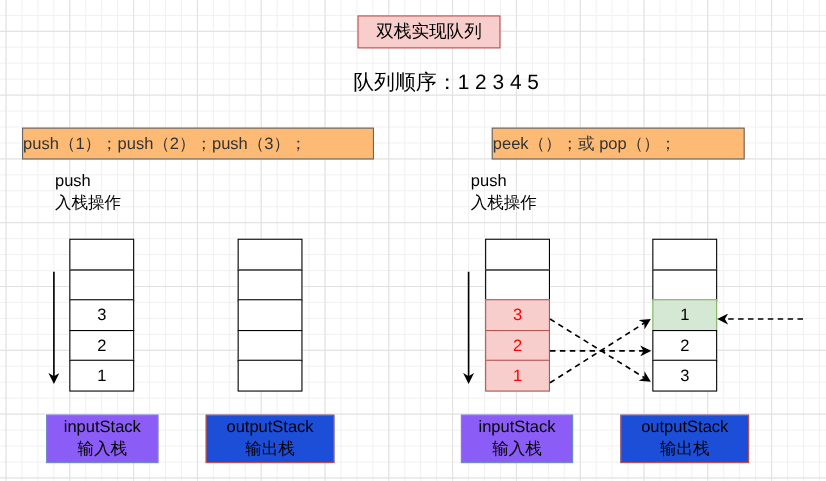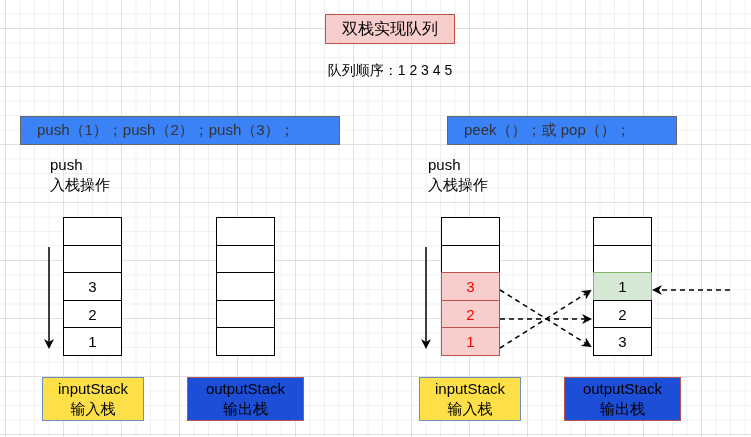--- a/index.html
+++ b/index.html
@@ -16,43 +16,43 @@
     font-family: "Liberation Sans", "DejaVu Sans", sans-serif;
     color:#000;
   }
   .abs { position:absolute; box-sizing:border-box;text-align:right; }
   .title-box {
     left:325px; top:14px; width:130px; height:30px;
     background:#f8cecc; border:1.5px solid #b85450;
     display:flex; align-items:center; justify-content:center;
     font-size:16px;
   }
-  .order { left:290px; top:62px; width:200px; text-align:center; font-size:14px; }
+  .order { left:290px; top:62px; width:200px; text-align:right; font-size:19px; }
   .code-box {
-    background:#3b82f6; border:1.5px solid #666666;
-    display:flex; align-items:center; padding-left:16px;
+    background:#fdba74; border:1.5px solid #666666;
+    display:flex; align-items:center; padding-left:0;
     font-size:15px; color:#333;
   }
   .code-left { left:20px; top:116px; width:320px; height:29px; }
   .code-right { left:447px; top:116px; width:230px; height:29px; }
   .caption { text-align:left; font-size:15px; line-height:20px; }
   .stack { width:59px; }
   .cell {
     height:29px; border:1.5px solid #000; margin-top:-1.5px; background:#fff;
     display:flex; align-items:center; justify-content:center; font-size:15px;
     box-sizing:border-box;
   }
   .cell:first-child { margin-top:0; }
   .cell.red { background:#f8cecc; border-color:#b85450; color:#ff0000; }
   .cell.green { background:#d5e8d4; border-color:#82b366; }
   .label-box {
     display:flex; flex-direction:column; align-items:center; justify-content:center;
     font-size:15px; line-height:20px; height:44px;
   }
-  .blue { background:#fde047; border:1.5px solid #6c8ebf; }
+  .blue { background:#8b5cf6; border:1.5px solid #6c8ebf; }
   .pink { background:#1d4ed8; border:1.5px solid #b85450; }
   svg.overlay { position:absolute; left:0; top:0; }
 </style>
 </head>
 <body>
 
 <div class="abs title-box">双栈实现队列</div>
 <div class="abs order">队列顺序：1 2 3 4 5</div>
 
 <div class="abs code-box code-left">

